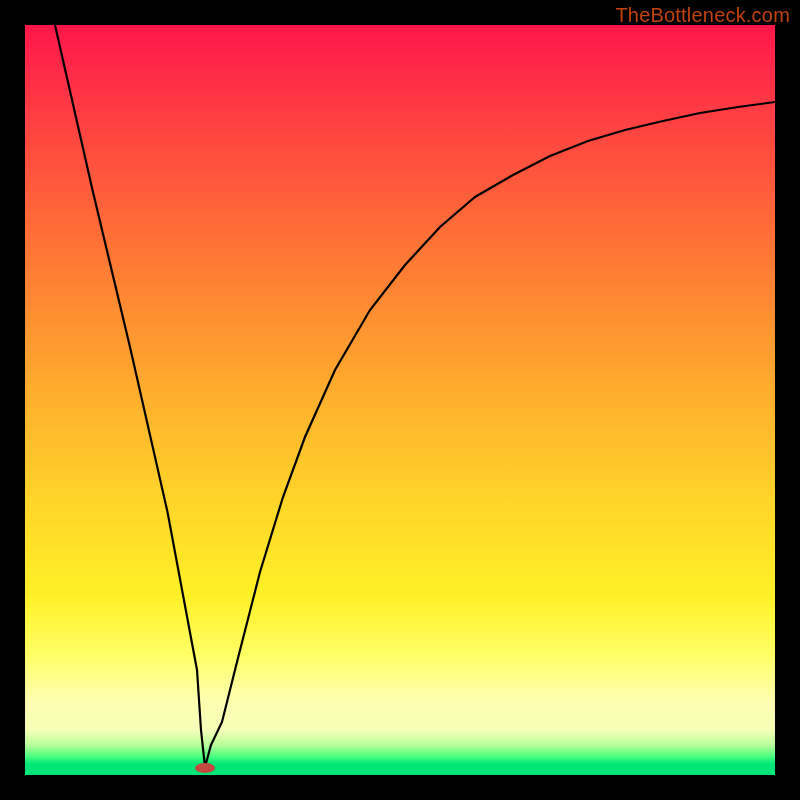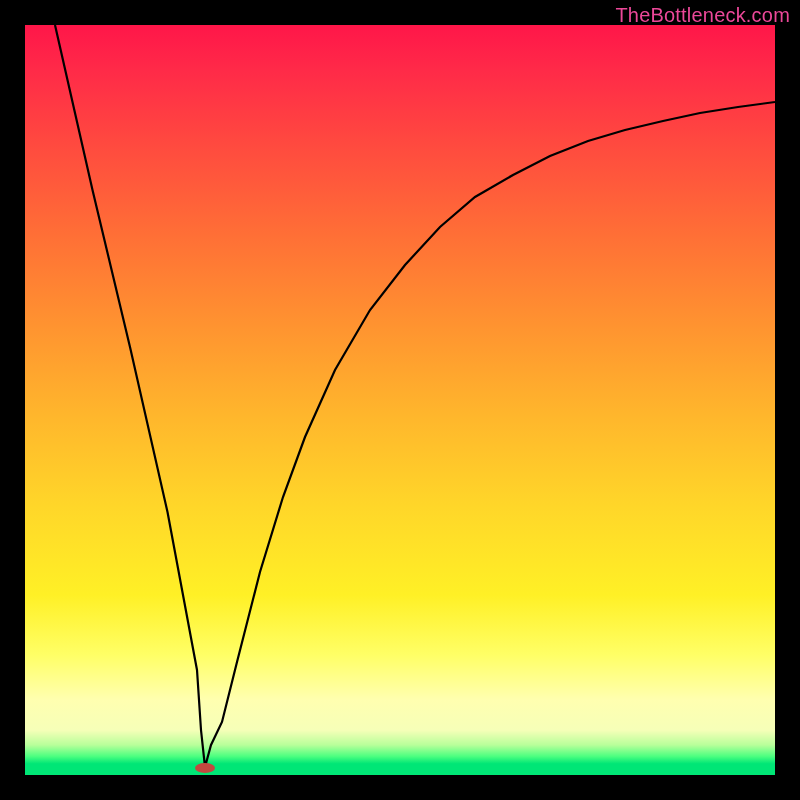--- a/index.html
+++ b/index.html
@@ -39,21 +39,21 @@
       #b8ff9a 96%,
       #4dff80 97.5%,
       #00e676 98.5%,
       #00e676 100%
     );
   }
   .watermark {
     position: absolute;
     top: 4px;
     right: 10px;
-    color: #ec4899;
+    color: #c2410c;
     font-size: 20px;
     font-weight: 500;
     letter-spacing: 0.2px;
     user-select: none;
   }
   svg.curve-layer {
     position: absolute;
     left: 25px;
     top: 25px;
     width: 750px;

